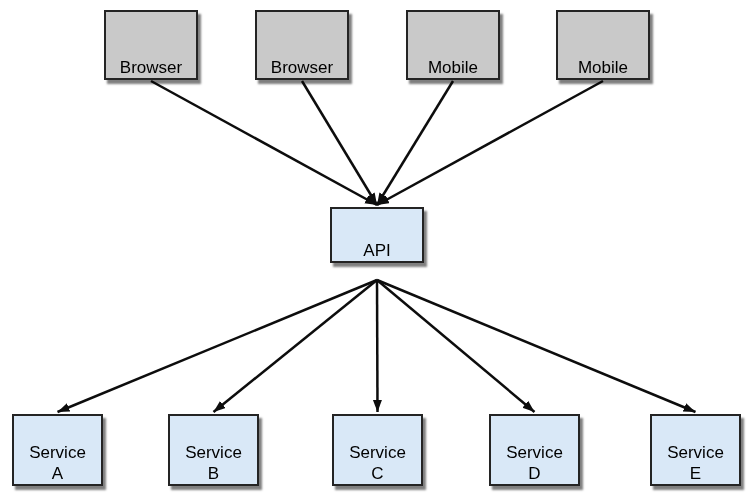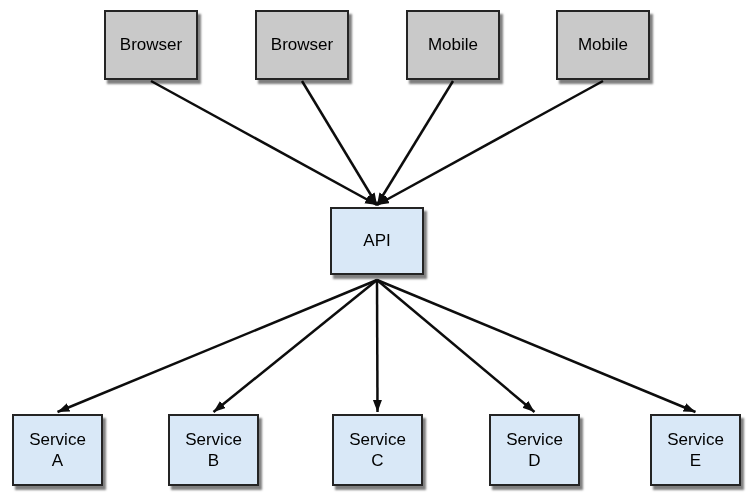--- a/index.html
+++ b/index.html
@@ -18,21 +18,21 @@
   #edge-layer {
     position: absolute;
     left: 0;
     top: 0;
     width: 755px;
     height: 495px;
   }
   .node {
     position: absolute;
     display: flex;
-    align-items: center;
+    align-items: flex-end;
     justify-content: center;
     box-sizing: border-box;
     border: 2px solid #242424;
     box-shadow: 3px 4px 2px rgba(0, 0, 0, 0.5);
   }
   .node-label {
     font-size: 17px;
     color: #000000;
     text-align: center;
     white-space: pre-line;
@@ -70,21 +70,21 @@
     </div>
     <div class="node" style="left: 255px; top: 10px; width: 94px; height: 70px; background: rgb(201, 201, 201); border-color: rgb(36, 36, 36);">
       <span class="node-label">Browser</span>
     </div>
     <div class="node" style="left: 406px; top: 10px; width: 94px; height: 70px; background: rgb(201, 201, 201); border-color: rgb(36, 36, 36);">
       <span class="node-label">Mobile</span>
     </div>
     <div class="node" style="left: 556px; top: 10px; width: 94px; height: 70px; background: rgb(201, 201, 201); border-color: rgb(36, 36, 36);">
       <span class="node-label">Mobile</span>
     </div>
-    <div class="node" style="left: 330px; top: 207px; width: 94px; height: 68px; background: rgb(217, 232, 247); border-color: rgb(36, 36, 36);">
+    <div class="node" style="left: 330px; top: 207px; width: 94px; height: 56px; background: rgb(217, 232, 247); border-color: rgb(36, 36, 36);">
       <span class="node-label">API</span>
     </div>
     <div class="node" style="left: 12px; top: 414px; width: 91px; height: 72px; background: rgb(217, 232, 247); border-color: rgb(36, 36, 36);">
       <span class="node-label">Service
 A</span>
     </div>
     <div class="node" style="left: 168px; top: 414px; width: 91px; height: 72px; background: rgb(217, 232, 247); border-color: rgb(36, 36, 36);">
       <span class="node-label">Service
 B</span>
     </div>

